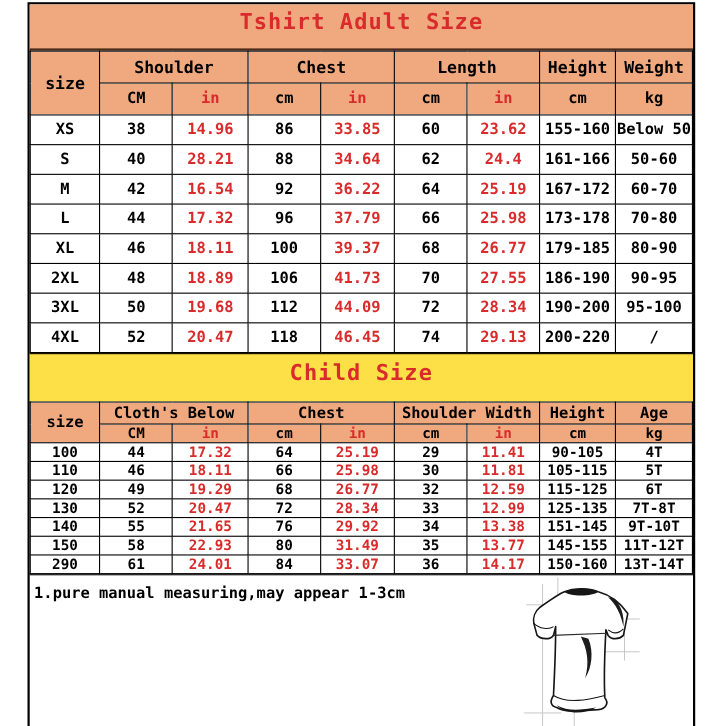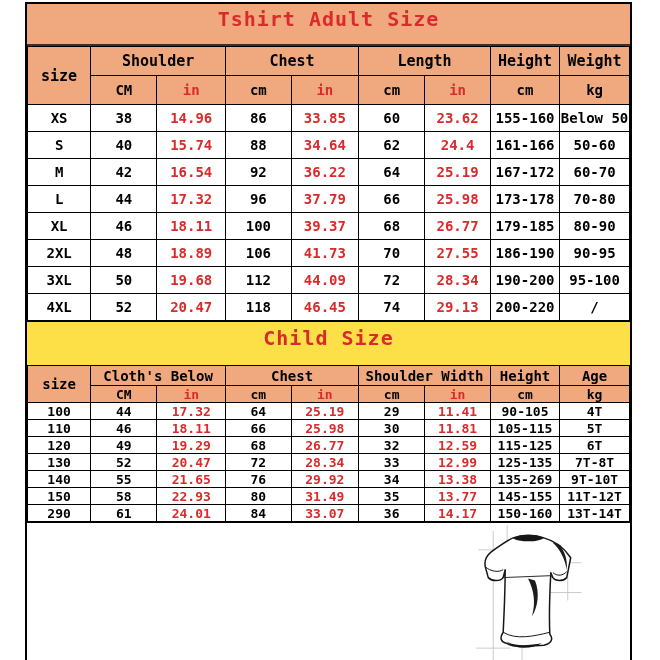--- a/index.html
+++ b/index.html
@@ -105,21 +105,21 @@
           <td>86</td>
           <td class="red">33.85</td>
           <td>60</td>
           <td class="red">23.62</td>
           <td>155-160</td>
           <td>Below 50</td>
         </tr>
         <tr>
           <td>S</td>
           <td>40</td>
-          <td class="red">15.74</td>
+          <td class="red">28.21</td>
           <td>88</td>
           <td class="red">34.64</td>
           <td>62</td>
           <td class="red">24.4</td>
           <td>161-166</td>
           <td>50-60</td>
         </tr>
         <tr>
           <td>M</td>
           <td>42</td>
@@ -269,21 +269,21 @@
           <td>7T-8T</td>
         </tr>
         <tr>
           <td>140</td>
           <td>55</td>
           <td class="red">21.65</td>
           <td>76</td>
           <td class="red">29.92</td>
           <td>34</td>
           <td class="red">13.38</td>
-          <td>135-269</td>
+          <td>151-145</td>
           <td>9T-10T</td>
         </tr>
         <tr>
           <td>150</td>
           <td>58</td>
           <td class="red">22.93</td>
           <td>80</td>
           <td class="red">31.49</td>
           <td>35</td>
           <td class="red">13.77</td>
@@ -298,20 +298,21 @@
           <td class="red">33.07</td>
           <td>36</td>
           <td class="red">14.17</td>
           <td>150-160</td>
           <td>13T-14T</td>
         </tr>
       </tbody>
   </table>
 
   <div class="notes">
+    <div class="note-line">1.pure manual measuring,may appear 1-3cm</div>
     <div class="note-line"></div>
 
     <svg class="tshirt" width="112" height="145" viewBox="0 0 112 146" xmlns="http://www.w3.org/2000/svg">
 
       <g stroke="#c6c6c6" stroke-width="0.9">
         <line x1="21" y1="8" x2="21" y2="140"></line>
         <line x1="35" y1="2" x2="35" y2="30"></line>
         <line x1="6" y1="27" x2="60" y2="27"></line>
         <line x1="58" y1="40" x2="110" y2="40"></line>
         <line x1="96" y1="30" x2="96" y2="78"></line>

